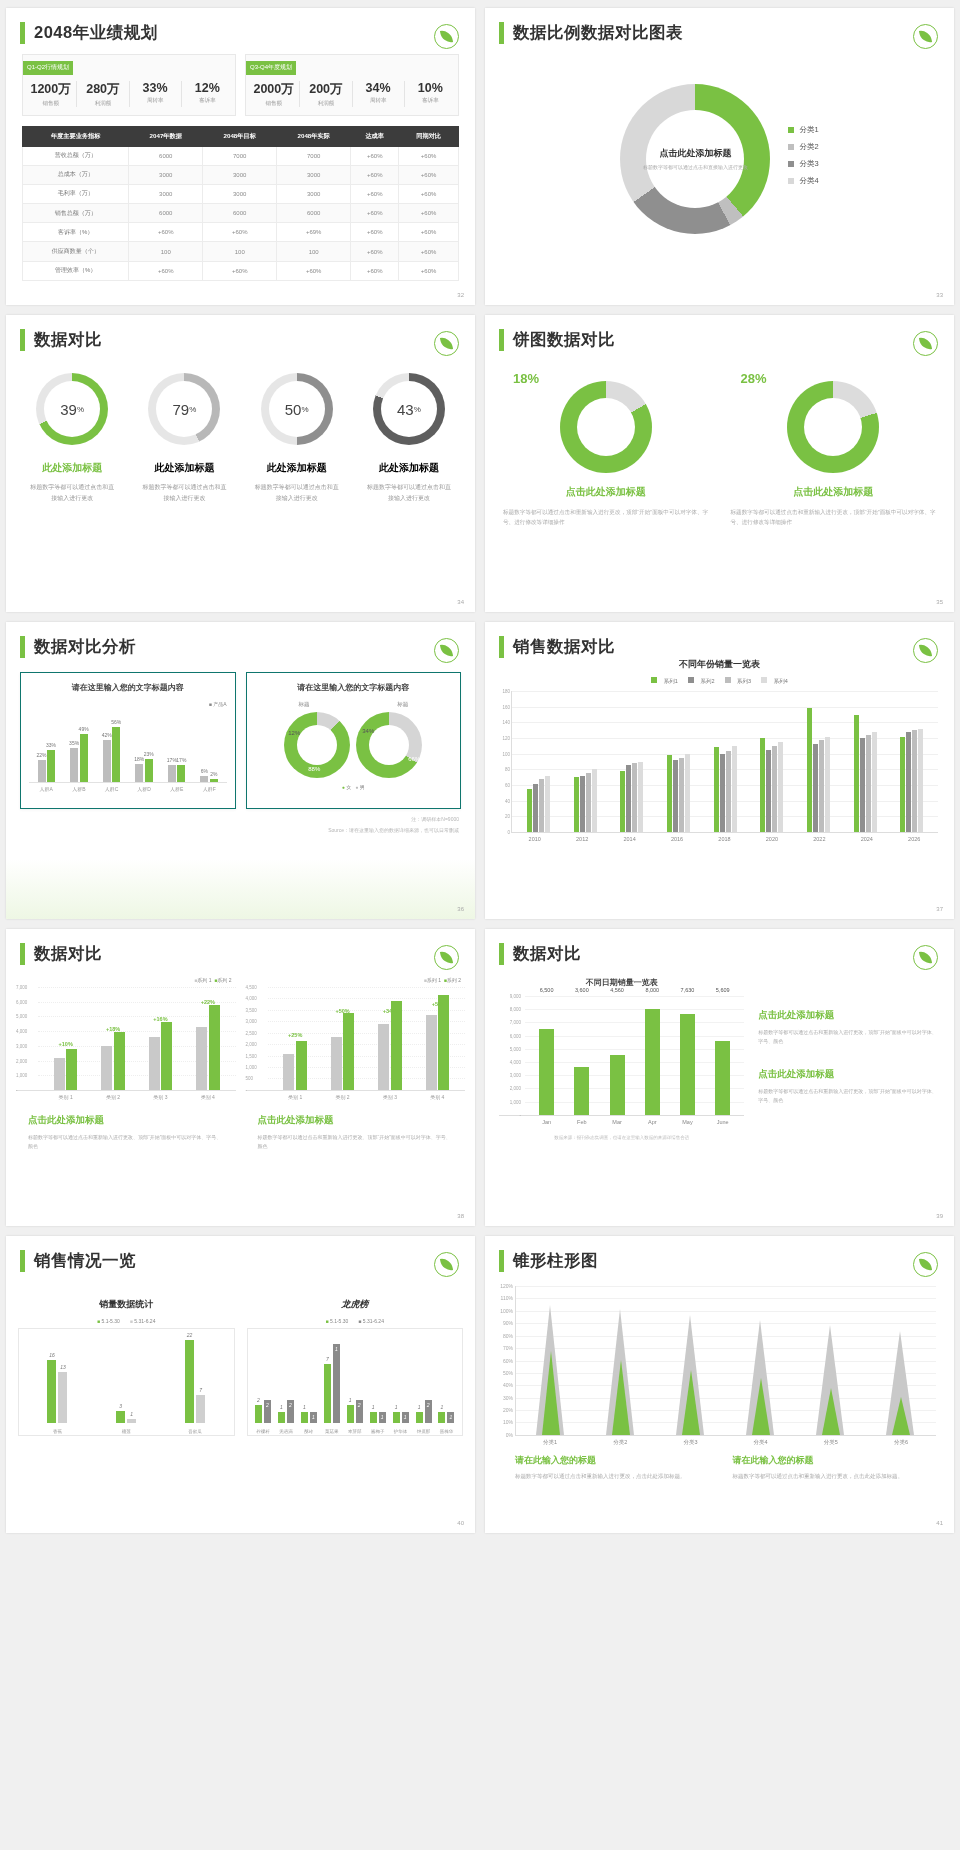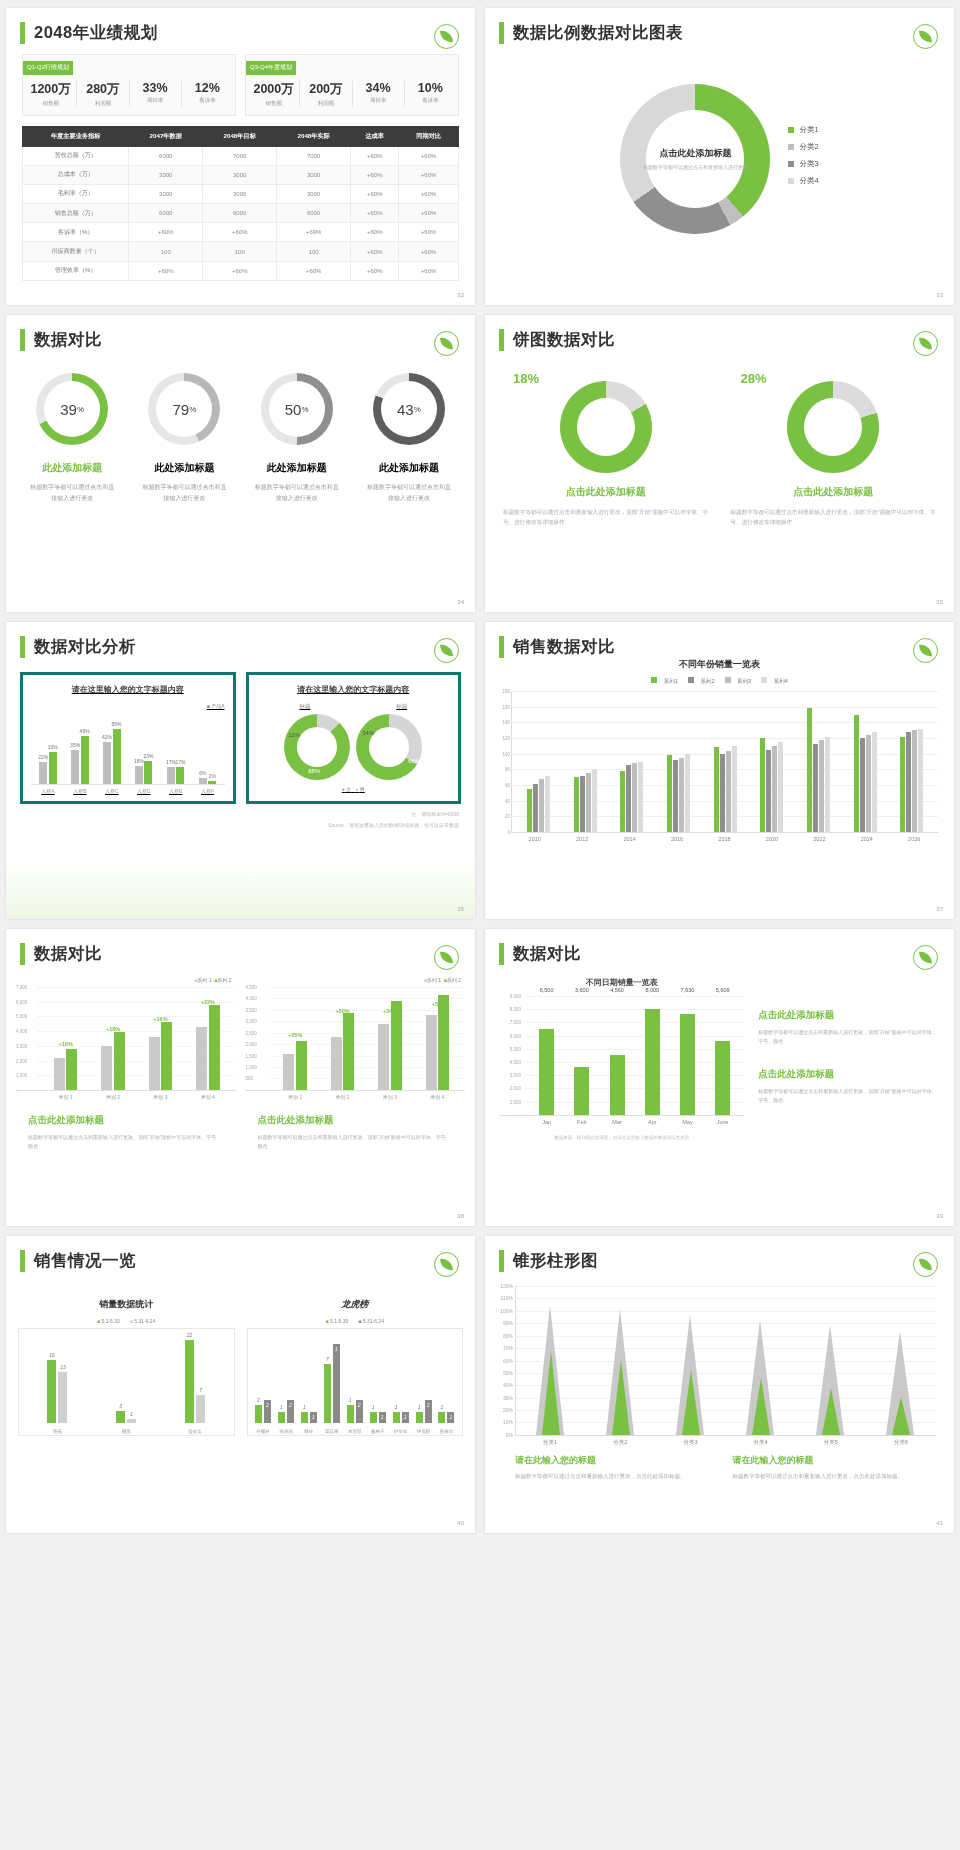--- a/index.html
+++ b/index.html
@@ -160,24 +160,23 @@
   .pct-lab { position: absolute; left: 10px; top: 4px; font-size: 13px; color: #7ac143; font-weight: bold; }
   .donut-s { width: 92px; height: 92px; border-radius: 50%; position: relative; margin-top: 14px;}
   .donut-s::after { content:""; position:absolute; inset: 17px; background:#fff; border-radius:50%; }
   .s35-h { font-size: 10px; font-weight: bold; color: #7ac143; text-align: center; margin-top: 6px; }
   .s35-p { font-size: 5.6px; color: #aaa; line-height: 1.85; margin-top: 8px; }
 
   
   .s36-wrap { display: flex; gap: 10px; padding: 14px 14px 0 14px; }
   .card {
     flex: 1; background: #fff;
-    border: 3px solid #0f766e;
-    padding: 9px 8px 7px 8px;
+    border: 1px solid #0f766e;
+    padding: 9px 8px 16px 8px;
     box-shadow: 0 1px 3px rgba(0,0,0,0.05);
-    text-decoration: underline;
   }
   .card-h { font-size: 8px; color: #444; text-align: center; font-weight: bold; margin-bottom: 8px; }
   .bars36 { display: flex; align-items: flex-end; height: 74px; gap: 6px; padding: 0 4px; border-bottom: 1px solid #e2e2e2;}
   .bgrp { flex: 1; display: flex; align-items: flex-end; justify-content: center; gap: 1.5px; height: 100%; position: relative; }
   .bgrp .b { width: 8px; position: relative; }
   .bgrp .b span { position: absolute; top: -8px; left: 50%; transform: translateX(-50%); font-size: 5px; color: #777; white-space: nowrap;}
   .b.g { background: #7ac143; }
   .b.gr { background: #bdbdbd; }
   .xlab36 { display: flex; gap: 6px; padding: 3px 4px 0 4px; }
   .xlab36 div { flex: 1; text-align: center; font-size: 5px; color: #999; }

